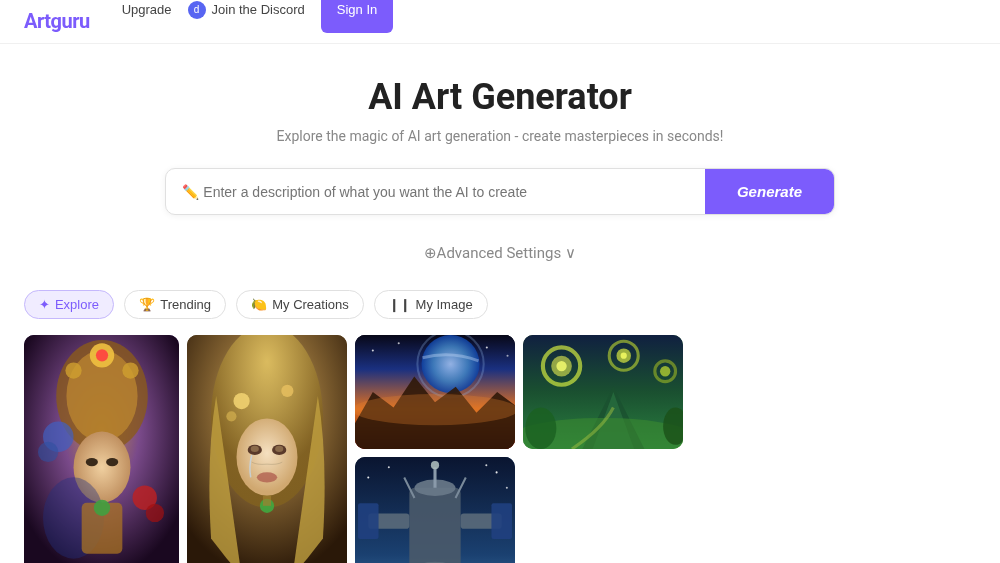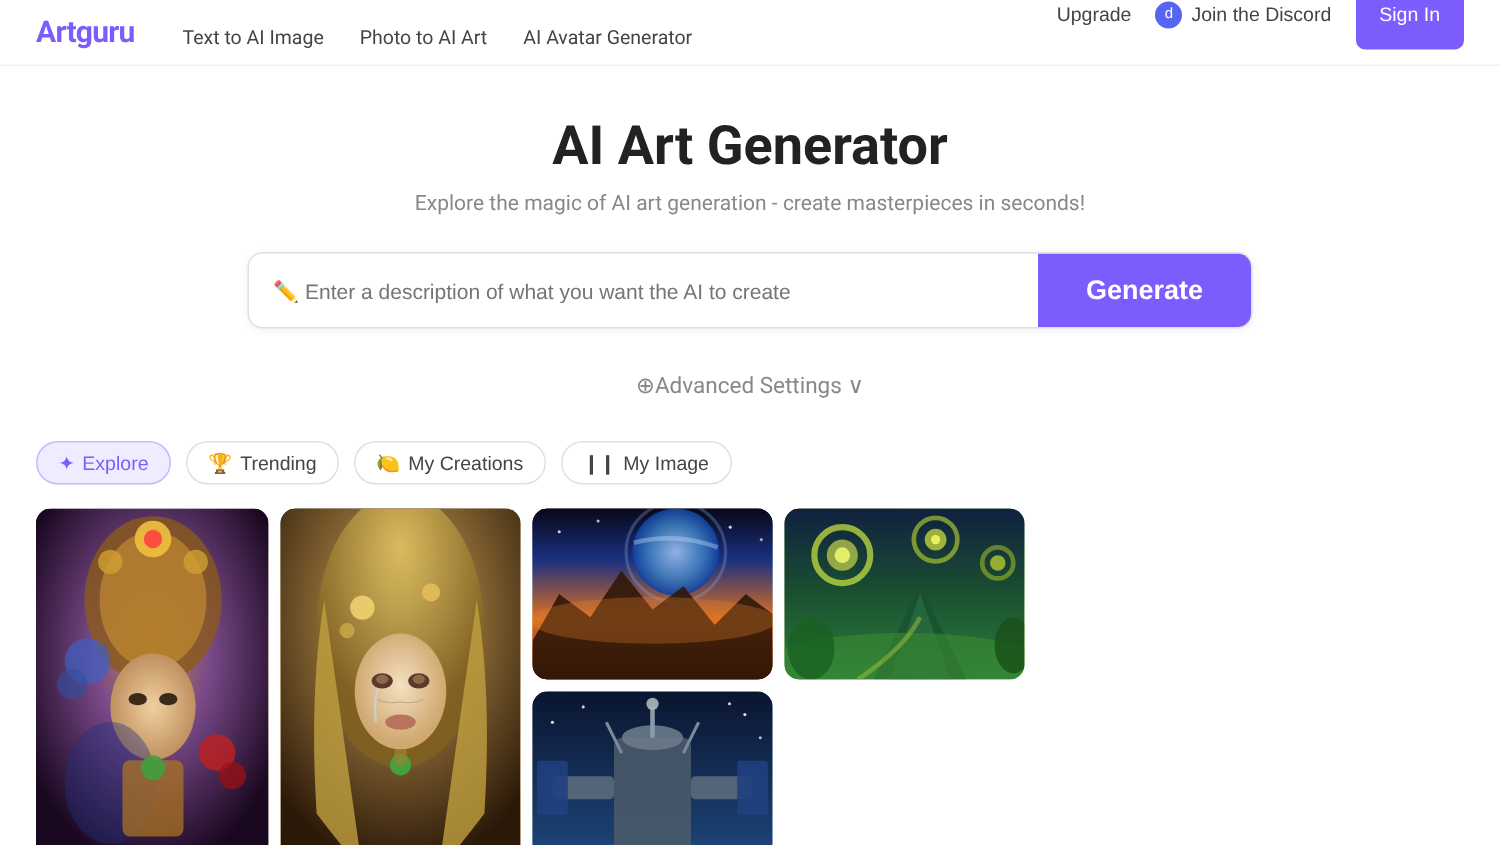--- a/index.html
+++ b/index.html
@@ -117,24 +117,25 @@
       border: none;
       outline: none;
       color: #aaa;
       background: transparent;
     }
     .generate-btn {
       background: #7c5cfc;
       color: white;
       border: none;
       padding: 14px 32px;
-      font-size: 18px;
+      font-size: 15px;
       font-weight: 600;
       cursor: pointer;
       min-width: 110px;
+      font-style: italic;
     }
 
     
     .advanced-settings {
       text-align: center;
       font-size: 15px;
       color: #666;
       margin-bottom: 8px;
       cursor: pointer;
     }
@@ -180,25 +181,20 @@
     }
 
     
     .tall { grid-row: span 2; }
   </style>
 </head>
 <body>
 
 <header>
   <span class="logo">Artguru</span>
-  <nav>
-    <a>Text to AI Image</a>
-    <a>Photo to AI Art</a>
-    <a>AI Avatar Generator</a>
-  </nav>
   <div class="header-right">
     <button class="upgrade-btn">Upgrade</button>
     <button class="discord-btn">
       <span class="discord-icon">d</span>
       <span>Join the Discord</span>
     </button>
     <button class="signin-btn">Sign In</button>
   </div>
 </header>
 

